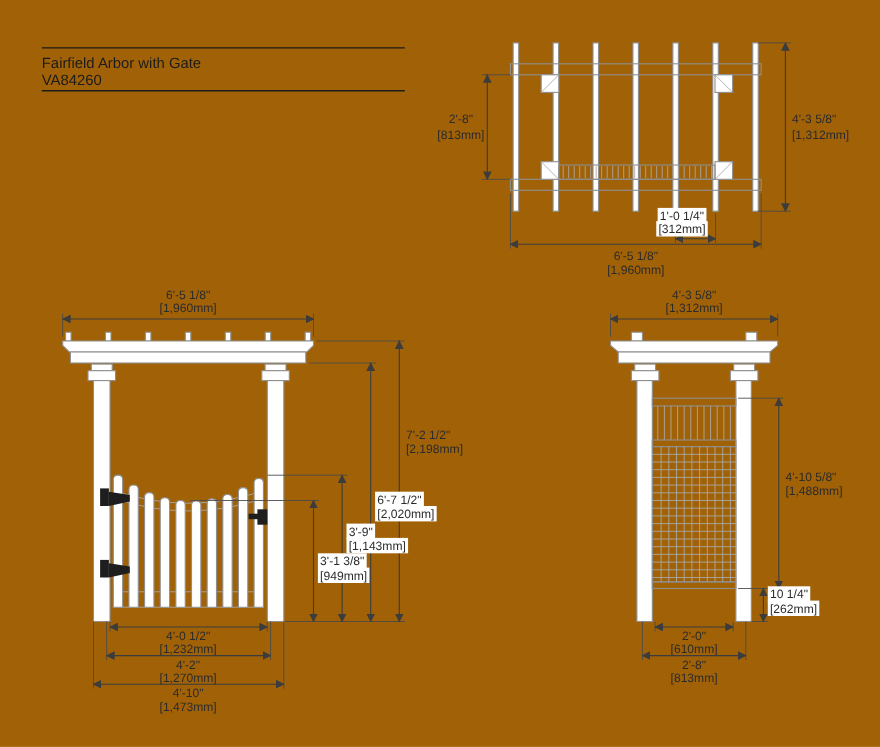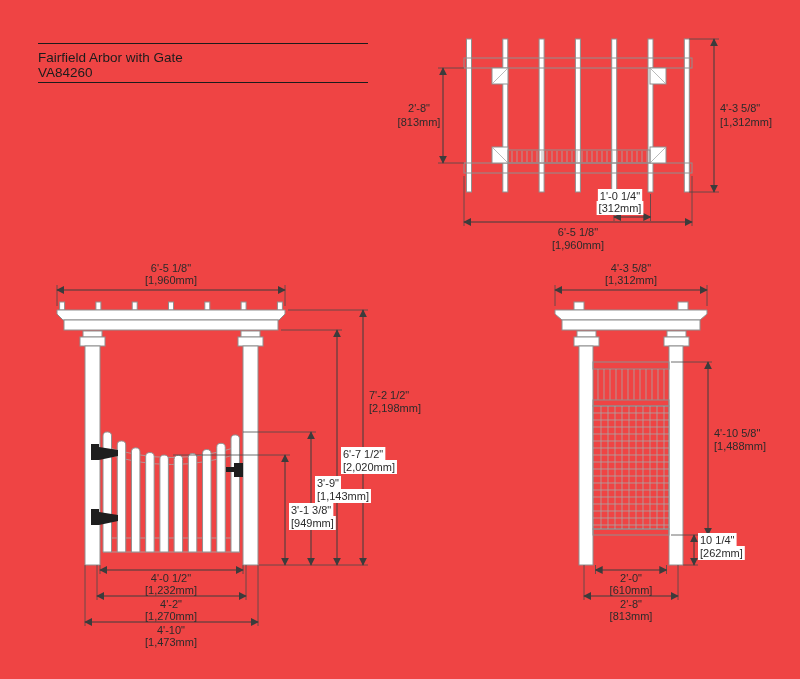--- a/index.html
+++ b/index.html
@@ -1,16 +1,16 @@
 <!DOCTYPE html>
 <html><head>
 <meta charset="utf-8">
 <style>
   html,body{margin:0;padding:0;background:#ffffff;}
-  .page{position:relative;width:800px;height:679px;background:#ef4444;overflow:hidden;}
+  .page{position:relative;width:800px;height:679px;background:#a16207;overflow:hidden;}
   svg{display:block;}
   .part{fill:#ffffff;stroke:#8f8f8f;stroke-width:1;}
   .outline{fill:none;stroke:#8f8f8f;stroke-width:1;}
   .thin{stroke:#a8a8a8;stroke-width:0.8;fill:none;}
   .dark{fill:#1e1e1e;stroke:none;}
   .ext{stroke:#4a4a4a;stroke-width:0.8;fill:none;}
   .dimline{stroke:#3c3c3c;stroke-width:1;fill:none;}
   .dim-text{font:11px "Liberation Sans", sans-serif;fill:#2b2b2b;}
   .mid{text-anchor:middle;}
   .title-text{font:13.5px "Liberation Sans", sans-serif;fill:#1c1c1c;}

